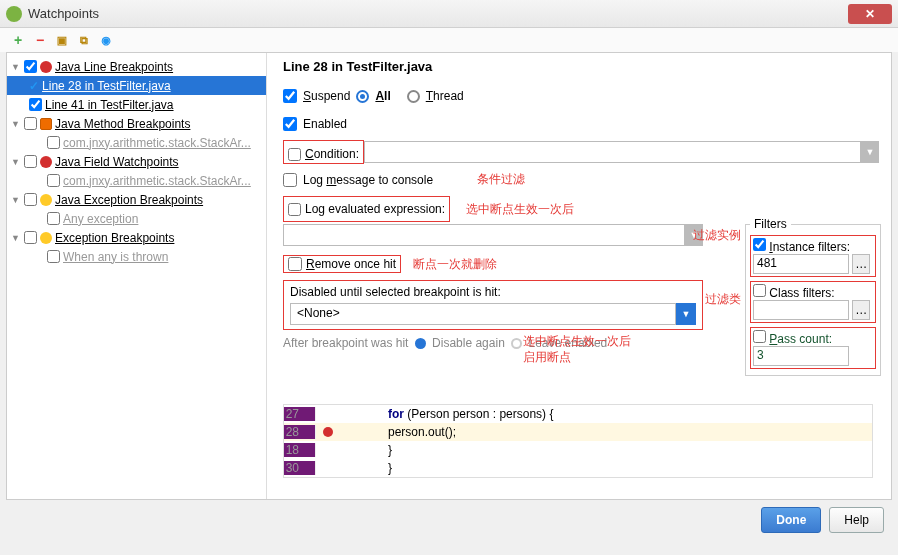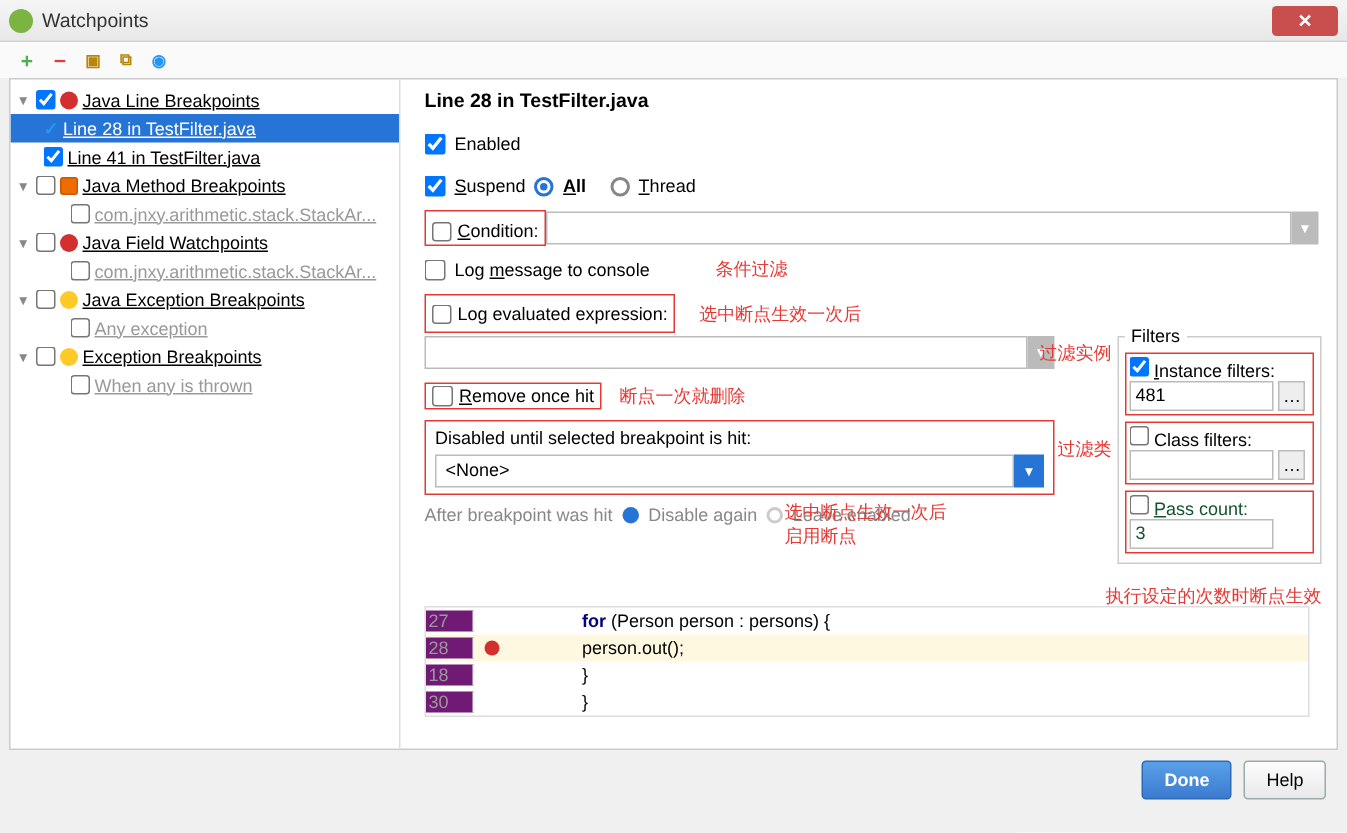--- a/index.html
+++ b/index.html
@@ -152,32 +152,32 @@
     <div class="tree-row lvl2">
       <input type="checkbox" style="">
         <span class="label grey">When any is thrown</span>
     </div>
   </div>
 
   <div class="detail">
     <div class="hdr">Line 28 in TestFilter.java</div>
 
     <div class="row">
-        <input type="checkbox" checked="" style="">
-        <label>Enabled</label>
-      </div>
-
-    <div class="row">
       <input type="checkbox" checked="" style="">
         <label><span class="underline">S</span><span>uspend</span></label>
       <span class="radio sel"></span>
         <label class="bold"><span class="underline">A</span>ll</label>
       <span class="radio" style="margin-left:10px"></span>
         <label><span class="underline">T</span>hread</label>
     </div>
+
+    <div class="row">
+        <input type="checkbox" checked="" style="">
+        <label>Enabled</label>
+      </div>
 
     <div style="display:flex;align-items:center;margin-bottom:4px;">
       <div class="redbox" style="display:flex;align-items:flex-end;gap:4px;padding:2px 4px;height:24px;">
         <input type="checkbox" style="">
         <label><span class="underline">C</span>ondition:</label>
       </div>
       <input class="condition-input" style="flex: 1 1 0%;">
       <span class="dropdown-btn">▼</span>
     </div>
     <span class="ann" style="top:118px;left:210px">条件过滤</span>
@@ -242,21 +242,20 @@
         </div>
         <div class="frow redbox" style="padding:2px;margin-top:4px">
           <input type="checkbox" style="">
           <label class="grey-lbl"><span class="underline">P</span>ass count:</label><br>
           <span class="finput grey-lbl">3</span>
         </div>
       </fieldset>
     </div>
     <span class="ann" style="top:174px;right:150px">过滤实例</span>
     <span class="ann" style="top:238px;right:150px">过滤类</span>
-    <span class="ann" style="top:336px;right:10px">执行设定的次数时断点生效</span>
 
     <div class="code">
       <div class="code-row">
           <span class="gutter">27</span>
           <span class="bpcol"></span>
           <span class="codeline"><span class="kw">for</span> <span class="plain">(Person person : persons) {</span></span>
         </div>
       <div class="code-row hl">
           <span class="gutter">28</span>
           <span class="bpcol">

